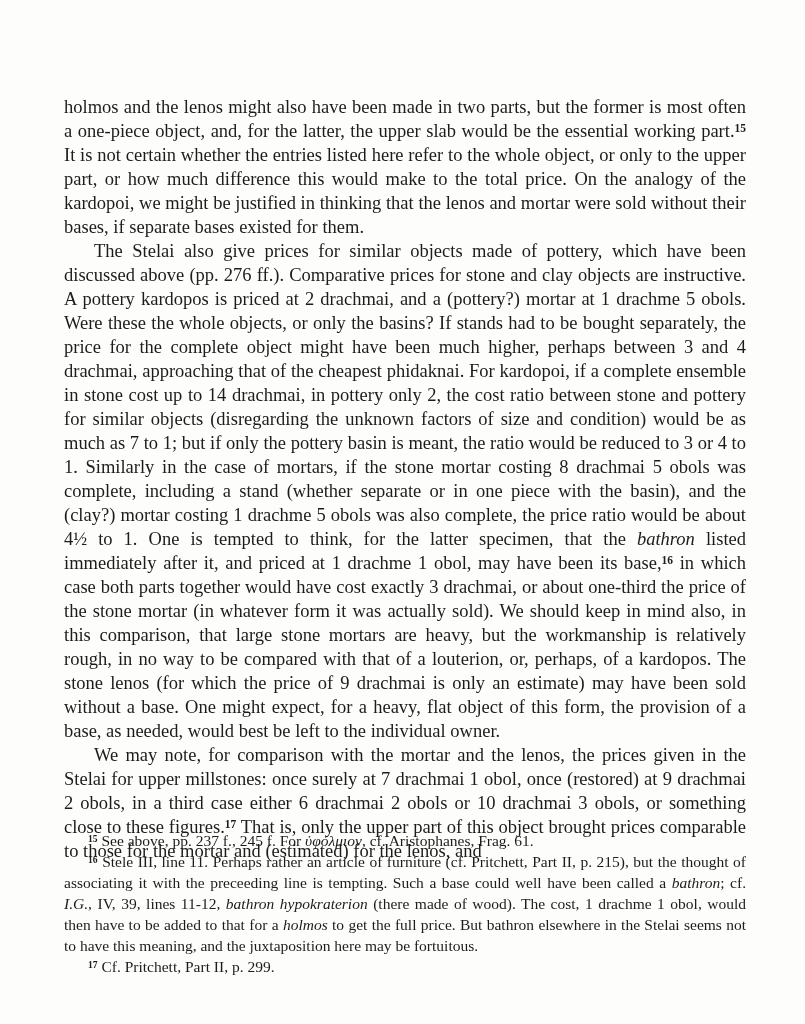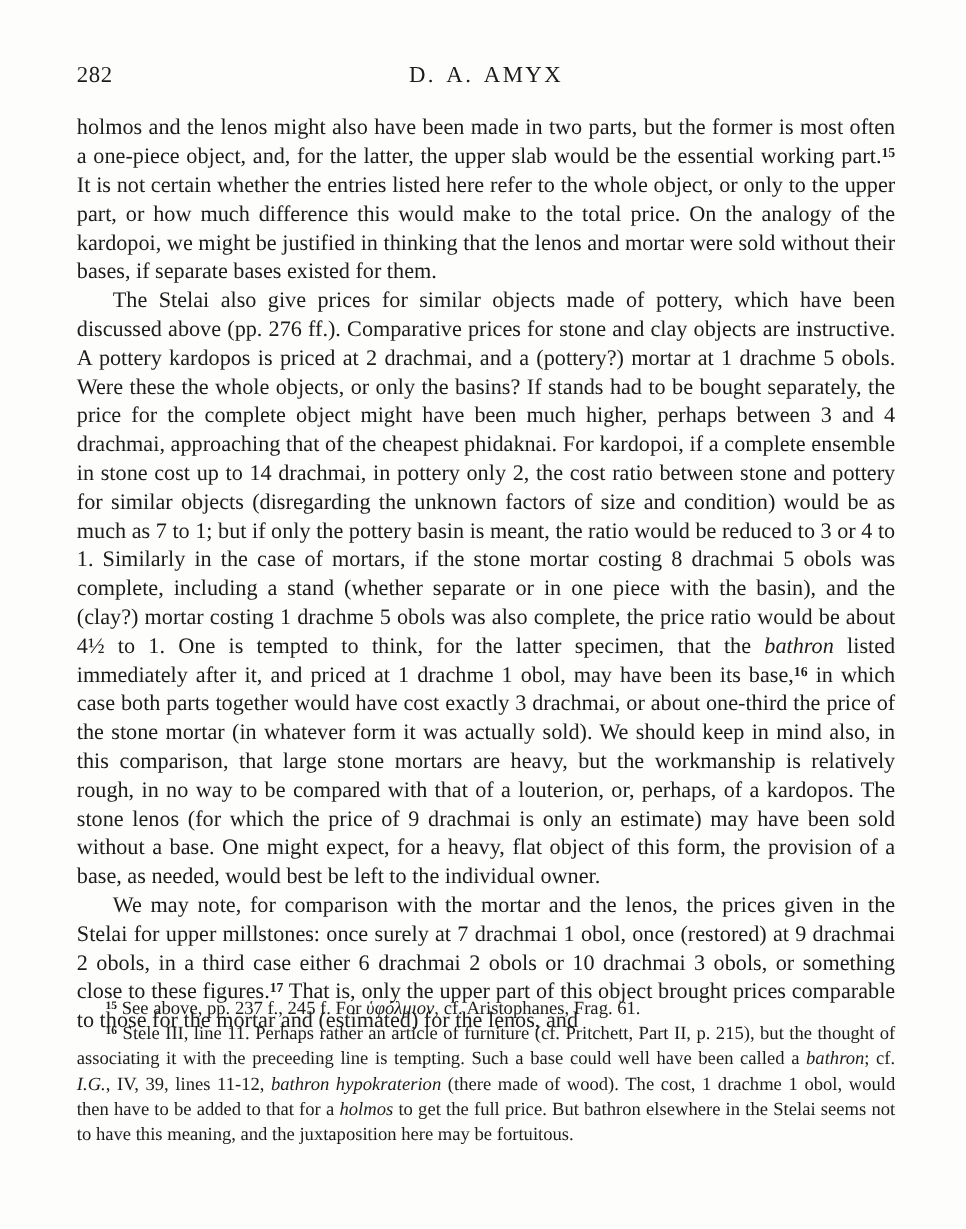--- a/index.html
+++ b/index.html
@@ -77,26 +77,23 @@
     top: -0.45em;
     font-weight: bold;
   }
   i.term {
   }
 </style>
 </head>
 <body>
 
 <div class="page">
-  <div class="header-row">
-    <span class="pagenum">282</span>
-    <span class="running-head">D. A. AMYX</span>
-  </div>
   <div class="content" id="content">
       <p><span>holmos and the lenos might also have been made in two parts, but the former is most often a one-piece object, and, for the latter, the upper slab would be the essential working part.</span><sup class="fnref">15</sup><span> It is not certain whether the entries listed here refer to the whole object, or only to the upper part, or how much difference this would make to the total price. On the analogy of the kardopoi, we might be justified in thinking that the lenos and mortar were sold without their bases, if separate bases existed for them.</span></p>
       <p class="indent"><span>The Stelai also give prices for similar objects made of pottery, which have been discussed above (pp. 276 ff.). Comparative prices for stone and clay objects are instructive. A pottery kardopos is priced at 2 drachmai, and a (pottery?) mortar at 1 drachme 5 obols. Were these the whole objects, or only the basins? If stands had to be bought separately, the price for the complete object might have been much higher, perhaps between 3 and 4 drachmai, approaching that of the cheapest phidaknai. For kardopoi, if a complete ensemble in stone cost up to 14 drachmai, in pottery only 2, the cost ratio between stone and pottery for similar objects (disregarding the unknown factors of size and condition) would be as much as 7 to 1; but if only the pottery basin is meant, the ratio would be reduced to 3 or 4 to 1. Similarly in the case of mortars, if the stone mortar costing 8 drachmai 5 obols was complete, including a stand (whether separate or in one piece with the basin), and the (clay?) mortar costing 1 drachme 5 obols was also complete, the price ratio would be about 4½ to 1. One is tempted to think, for the latter specimen, that the </span><i class="term">bathron</i><span> listed immediately after it, and priced at 1 drachme 1 obol, may have been its base,</span><sup class="fnref">16</sup><span> in which case both parts together would have cost exactly 3 drachmai, or about one-third the price of the stone mortar (in whatever form it was actually sold). We should keep in mind also, in this comparison, that large stone mortars are heavy, but the workmanship is relatively rough, in no way to be compared with that of a louterion, or, perhaps, of a kardopos. The stone lenos (for which the price of 9 drachmai is only an estimate) may have been sold without a base. One might expect, for a heavy, flat object of this form, the provision of a base, as needed, would best be left to the individual owner.</span></p>
       <p class="indent"><span>We may note, for comparison with the mortar and the lenos, the prices given in the Stelai for upper millstones: once surely at 7 drachmai 1 obol, once (restored) at 9 drachmai 2 obols, in a third case either 6 drachmai 2 obols or 10 drachmai 3 obols, or something close to these figures.</span><sup class="fnref">17</sup><span> That is, only the upper part of this object brought prices comparable to those for the mortar and (estimated) for the lenos, and</span></p>
     </div>
   <div class="footnotes" id="footnotes">
       <p><sup class="fnref">15</sup><span> See above, pp. 237 f., 245 f. For </span><i class="term">ὑφόλμιον</i><span>, cf. Aristophanes, Frag. 61.</span></p>
       <p><sup class="fnref">16</sup><span> Stele III, line 11. Perhaps rather an article of furniture (cf. Pritchett, Part II, p. 215), but the thought of associating it with the preceeding line is tempting. Such a base could well have been called a </span><i class="term">bathron</i><span>; cf. </span><i class="term">I.G.</i><span>, IV, 39, lines 11-12, </span><i class="term">bathron hypokraterion</i><span> (there made of wood). The cost, 1 drachme 1 obol, would then have to be added to that for a </span><i class="term">holmos</i><span> to get the full price. But bathron elsewhere in the Stelai seems not to have this meaning, and the juxtaposition here may be fortuitous.</span></p>
+      <p><sup class="fnref">17</sup><span> Cf. Pritchett, Part II, p. 299.</span></p>
     </div>
 </div>
 
 </body></html>

